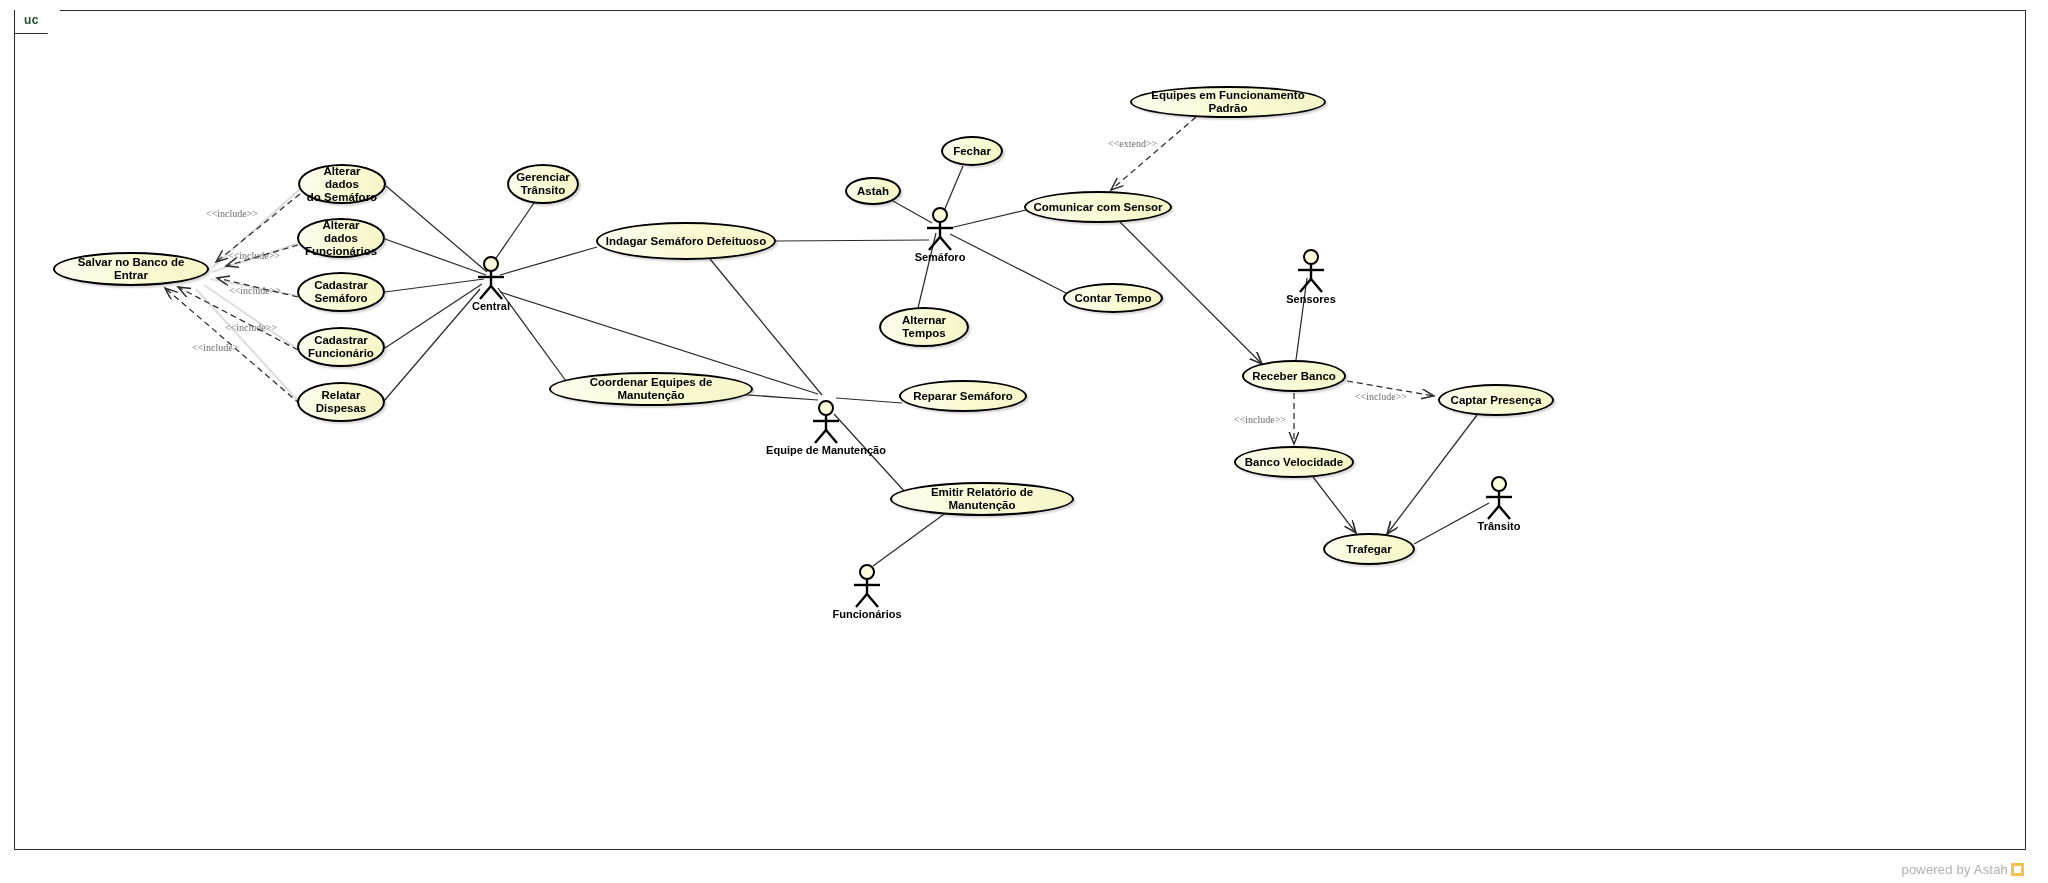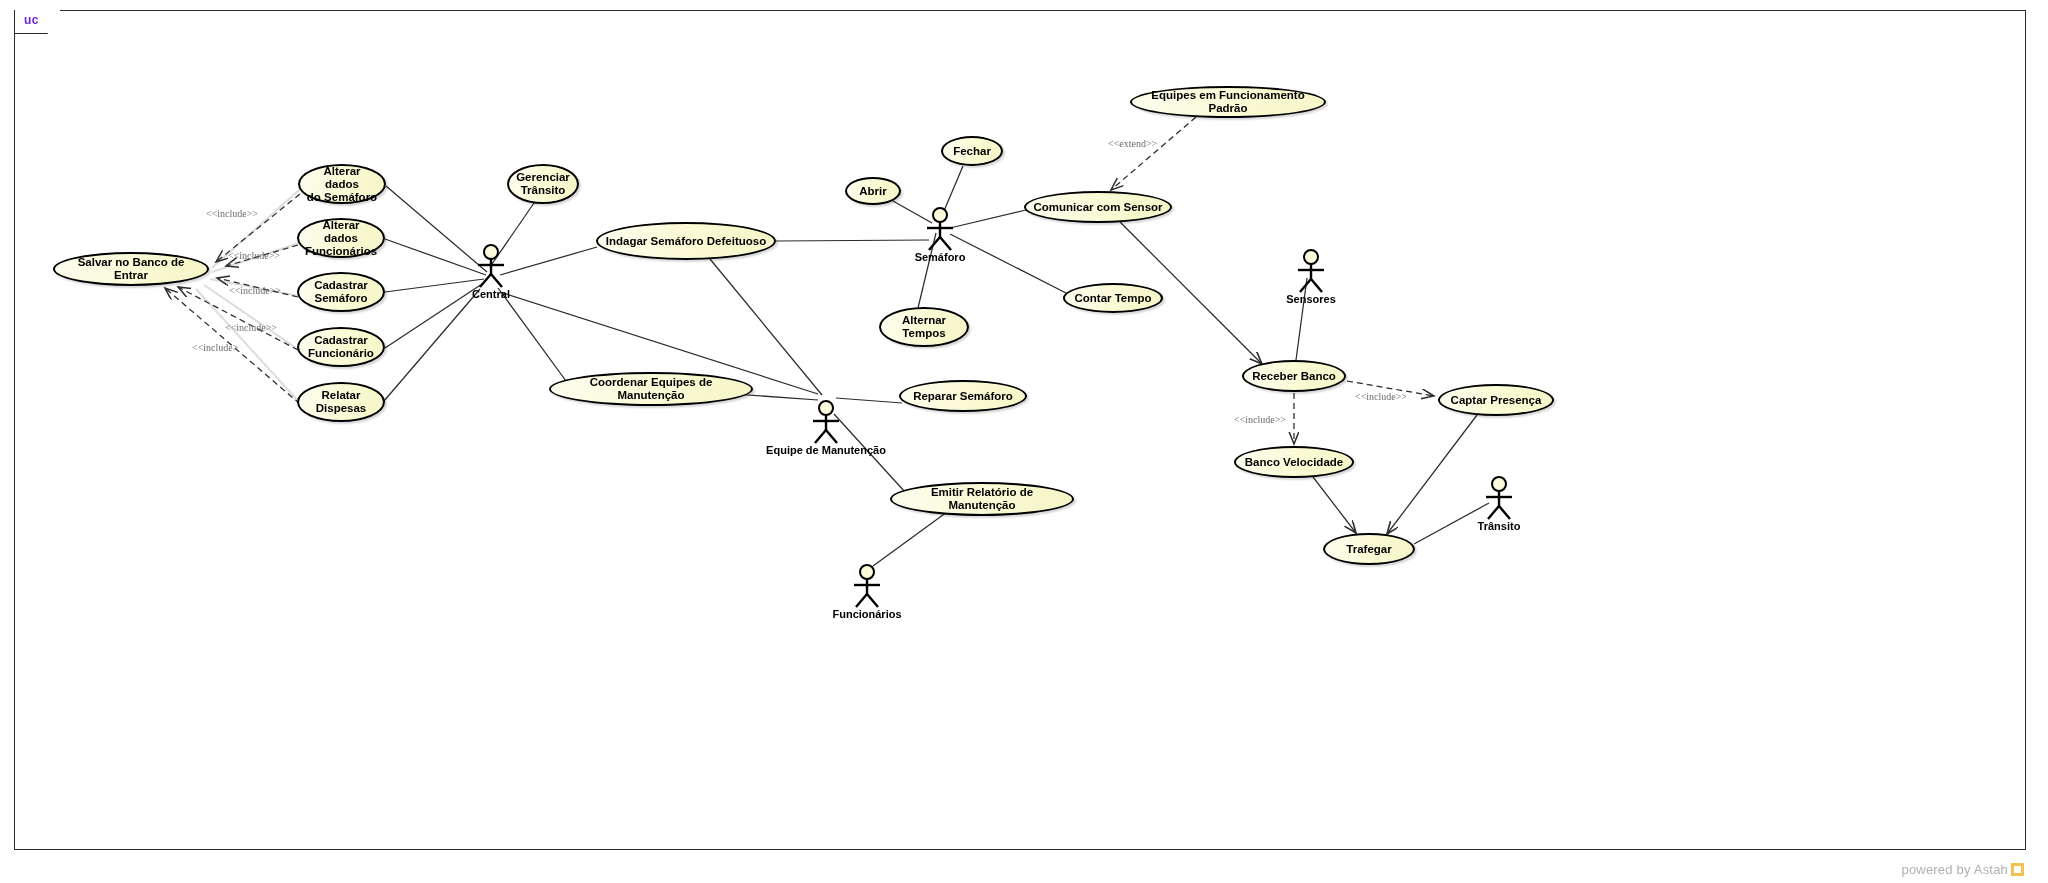--- a/index.html
+++ b/index.html
@@ -13,21 +13,21 @@
     border:1.5px solid #2b2b2b;background:#ffffff;box-sizing:border-box;
   }
   .frame-tab{
     position:absolute;left:14px;top:10px;width:46px;height:24px;
     background:#ffffff;border:1.5px solid #2b2b2b;border-right:none;border-top:none;
     box-sizing:border-box;
     clip-path:polygon(0 0,100% 0,100% 60%,72% 100%,0 100%);
   }
   .frame-tab-label{
     position:absolute;left:24px;top:13px;
-    font-size:12px;font-weight:bold;color:#6d28d9;letter-spacing:.3px;
+    font-size:12px;font-weight:bold;color:#14532d;letter-spacing:.3px;
   }
 
   
   svg#edges{position:absolute;left:0;top:0;width:2048px;height:883px;pointer-events:none;}
 
   
   .uc{
     position:absolute;
     border:2.2px solid #000;
     border-radius:50%;
@@ -183,21 +183,21 @@
 Funcionário</div>
 
   <div class="uc" style="left:297px;top:382px;width:88px;height:40px;">Relatar
 Dispesas</div>
 
   <div class="uc" style="left:507px;top:164px;width:72px;height:40px;">Gerenciar
 Trânsito</div>
 
   <div class="uc" style="left:596px;top:222px;width:180px;height:38px;">Indagar Semáforo Defeituoso</div>
 
-  <div class="uc" style="left:845px;top:177px;width:56px;height:28px;">Abrir</div>
+  <div class="uc" style="left:845px;top:177px;width:56px;height:28px;">Astah</div>
 
   <div class="uc" style="left:941px;top:136px;width:62px;height:30px;">Fechar</div>
 
   <div class="uc" style="left:879px;top:307px;width:90px;height:40px;">Alternar
 Tempos</div>
 
   <div class="uc" style="left:1024px;top:191px;width:148px;height:32px;">Comunicar com Sensor</div>
 
   <div class="uc" style="left:1063px;top:283px;width:100px;height:30px;">Contar Tempo</div>
 
@@ -210,21 +210,21 @@
   <div class="uc" style="left:1234px;top:446px;width:120px;height:32px;">Banco Velocidade</div>
 
   <div class="uc" style="left:1323px;top:533px;width:92px;height:32px;">Trafegar</div>
 
   <div class="uc" style="left:549px;top:372px;width:204px;height:34px;">Coordenar Equipes de Manutenção</div>
 
   <div class="uc" style="left:899px;top:380px;width:128px;height:32px;">Reparar Semáforo</div>
 
   <div class="uc" style="left:890px;top:482px;width:184px;height:34px;">Emitir Relatório de Manutenção</div>
 
-  <div class="actor" style="left:471px;top:244px;">
+  <div class="actor" style="left:471px;top:256px;">
     <svg width="40" height="46" viewBox="0 0 40 46">
       <circle cx="20" cy="8" r="7" fill="#fbfbdc" stroke="#000" stroke-width="2"></circle>
       <line x1="20" y1="15" x2="20" y2="30" stroke="#000" stroke-width="2.4"></line>
       <line x1="7" y1="21" x2="33" y2="21" stroke="#000" stroke-width="2.4"></line>
       <line x1="20" y1="30" x2="9" y2="43" stroke="#000" stroke-width="2.4"></line>
       <line x1="20" y1="30" x2="31" y2="43" stroke="#000" stroke-width="2.4"></line>
     </svg>
     <span class="alabel">Central</span>
   </div>
 

